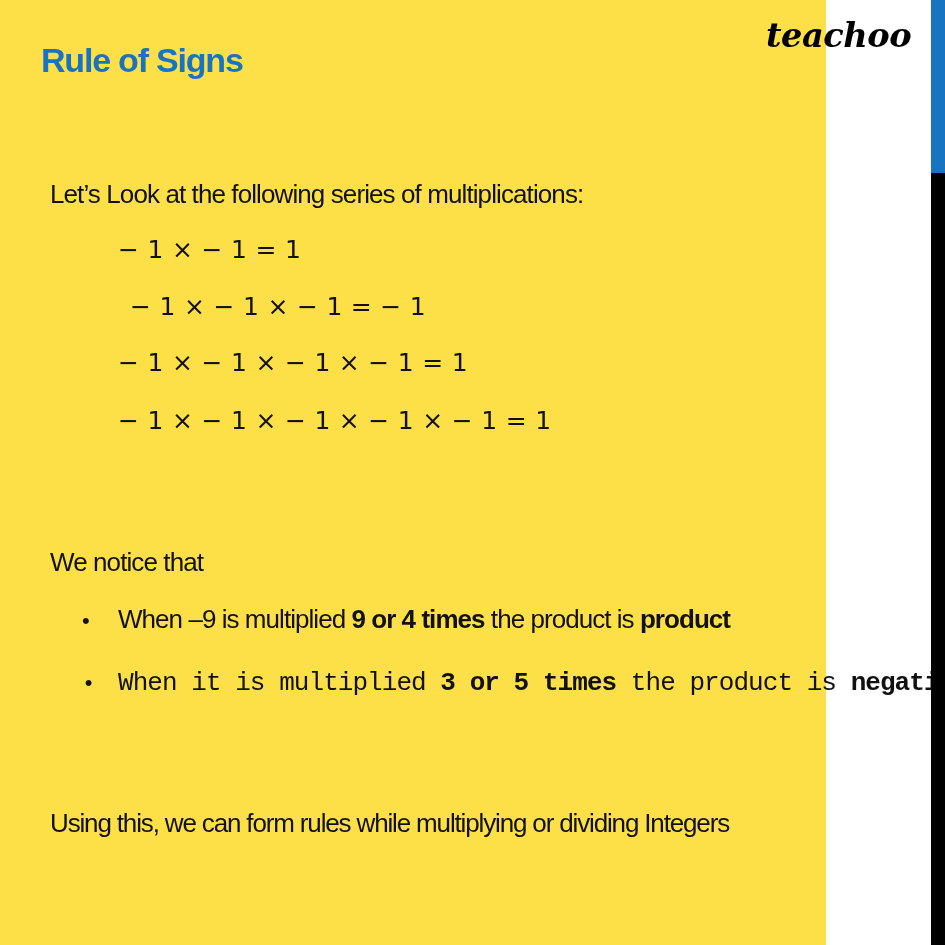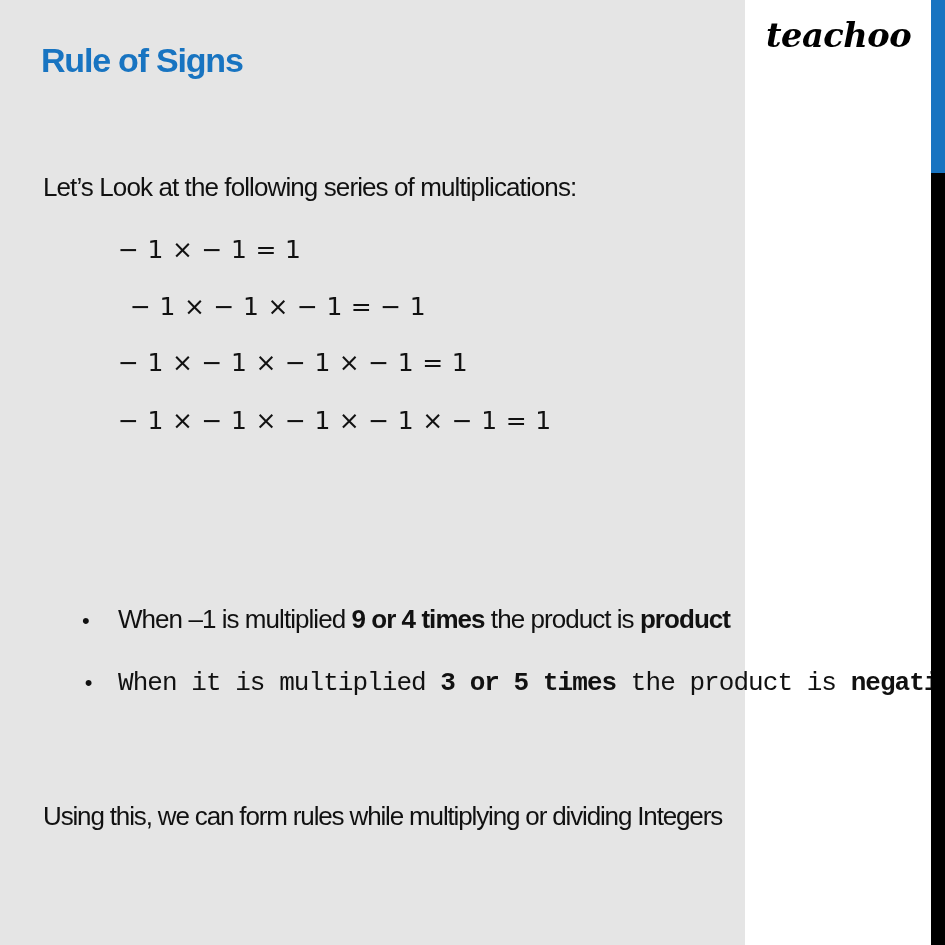--- a/index.html
+++ b/index.html
@@ -11,23 +11,23 @@
       width: 945px;
       height: 945px;
       position: relative;
       overflow: hidden;
       font-family: "Liberation Sans", sans-serif;
       color: #111111;
     }
     .slide {
       position: absolute;
       left: 0; top: 0;
-      width: 745px;
+      width: 826px;
       height: 945px;
-      background: #e5e5e5;
+      background: #fde047;
     }
     .side-bar {
       position: absolute;
       left: 931px;
       top: 0;
       width: 14px;
       height: 945px;
       background: #000000;
     }
     .side-bar-accent {
@@ -59,21 +59,21 @@
       letter-spacing: -0.5px;
       color: #000000;
       line-height: 44px;
       white-space: nowrap;
       transform: scaleX(1.02);
       transform-origin: left center;
     }
     .text-line {
       position: absolute;
       left: 41px;
-      margin: 2px;
+      margin: 9px;
       font-family: "Liberation Sans", sans-serif;
       font-size: 26px;
       line-height: 34px;
       letter-spacing: -0.9px;
       white-space: nowrap;
       color: #111111;
     }
     .intro { top: 168px; }
     .notice { top: 536px; }
     .conclusion { top: 797px; letter-spacing: -1.15px; }
@@ -144,24 +144,25 @@
 
   <p class="text-line intro">Let’s Look at the following series of multiplications:</p>
 
   <ul class="math-list">
     <li class="math-line">− 1 × − 1 = 1</li>
     <li class="math-line">− 1 × − 1 × − 1 = − 1</li>
     <li class="math-line">− 1 × − 1 × − 1 × − 1 = 1</li>
     <li class="math-line">− 1 × − 1 × − 1 × − 1 × − 1 = 1</li>
   </ul>
 
+  <p class="text-line notice">We notice that</p>
 
   <ul class="bullets">
     <li class="bullet-item">
-      <span class="bullet-dot">•</span><span class="bullet-text"><span>When –1 is multiplied </span><b>9 or 4 times</b><span> the product is </span><b>product</b></span>
+      <span class="bullet-dot">•</span><span class="bullet-text"><span>When –9 is multiplied </span><b>9 or 4 times</b><span> the product is </span><b>product</b></span>
     </li>
     <li class="bullet-item">
       <span class="bullet-dot">•</span><span class="bullet-text"><span>When it is multiplied </span><b>3 or 5 times</b><span> the product is </span><b>negative</b></span>
     </li>
   </ul>
 
   <p class="text-line conclusion">Using this, we can form rules while multiplying or dividing Integers</p>
 
 </div>
 

